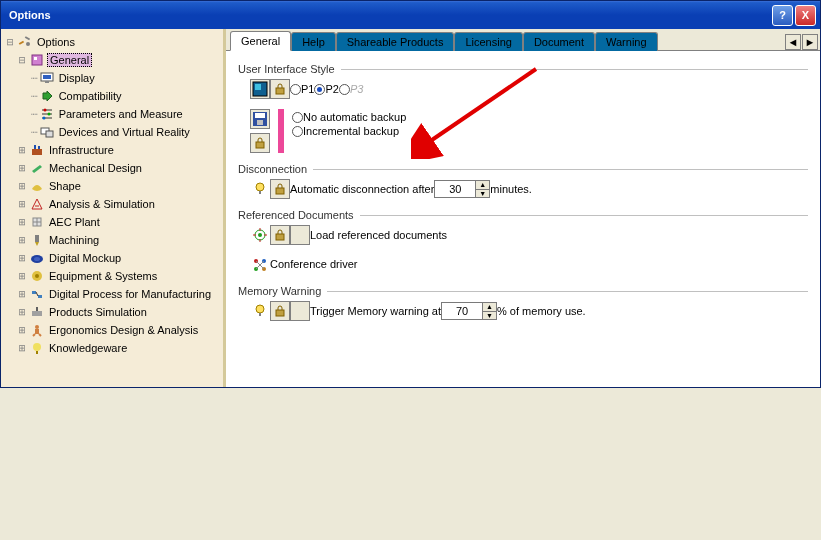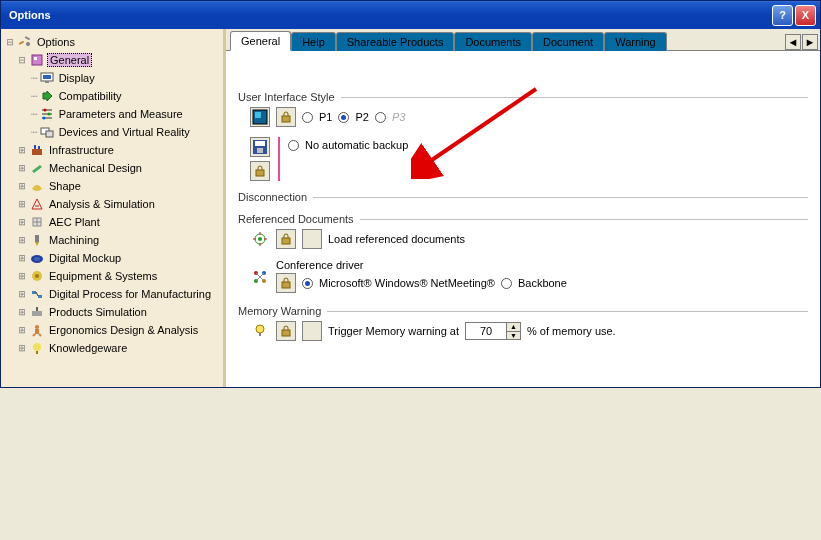--- a/index.html
+++ b/index.html
@@ -17,26 +17,26 @@
 .tree-item .dots { display:inline-block; color:#808080; letter-spacing:1px; }
 .tree-item .ico { width:16px; height:16px; display:inline-flex; align-items:center; justify-content:center; margin-right:2px; }
 .tree-item.sel .lbl { background:#e0b8e0; border:1px dotted #000; padding:0 2px; }
 .tree-item .lbl { padding:0 2px; }
 .content-pane { flex:1; background:#fff; display:flex; flex-direction:column; position:relative; }
 .tabbar { height:22px; display:flex; align-items:flex-end; background:#ece9d8; border-bottom:1px solid #808080; padding-left:4px; }
 .tab { padding:3px 10px; background:#0369a1; border:1px solid #808080; border-bottom:none; margin-right:0px; border-top-left-radius:3px; border-top-right-radius:3px; cursor:pointer; font-size:11px; position:relative; top:1px; }
 .tab.active { background:#fff; border-bottom:1px solid #fff; }
 .tab-nav { margin-left:auto; display:flex; padding-right:2px; }
 .tab-nav .nb { width:16px; height:16px; border:1px solid #808080; background:#ece9d8; display:flex; align-items:center; justify-content:center; font-size:9px; cursor:pointer; margin-left:1px; }
-.page { flex:1; background:#fff; padding:20px 12px 12px 12px; overflow:auto; position:relative;margin-top:20px; }
+.page { flex:1; background:#fff; padding:12px 12px 12px 12px; overflow:auto; position:relative; }
 .group { margin-bottom:10px; }
 .group-hr { display:flex; align-items:center; margin-bottom:4px; }
 .group-hr .gt { color:#333; padding-right:6px; white-space:nowrap; }
 .group-hr .gl { flex:1; height:1px; background:#c0c0c0; }
-.row { display:flex; align-items:center; gap:6px; margin:2px 0 2px 12px; }
+.row { display:flex; align-items:center; margin:2px 0 2px 12px; }
 .radio, .rad { width:11px; height:11px; border:1px solid #555; border-radius:50%; display:inline-flex; align-items:center; justify-content:center; background:#fff; cursor:pointer; }
 .radio.checked::after, .rad.checked::after { content:""; width:5px; height:5px; border-radius:50%; background:#1a4cc0; }
 .square-ico { width:20px; height:20px; border:1px solid #808080; background:#ece9d8; display:inline-flex; align-items:center; justify-content:center; }
 .lock-ico { width:20px; height:20px; border:1px solid #808080; background:#ece9d8; display:inline-flex; align-items:center; justify-content:center; }
 .numbox { display:inline-flex; border:1px solid #7a7a7a; height:18px; background:#fff; }
 .numbox input { width:40px; border:none; outline:none; text-align:center; font-size:11px; padding:0; }
 .numbox .spin { width:14px; display:flex; flex-direction:column; border-left:1px solid #7a7a7a; }
 .numbox .spin div { flex:1; background:#ece9d8; display:flex; align-items:center; justify-content:center; font-size:7px; cursor:pointer; border-bottom:1px solid #7a7a7a; }
 .numbox .spin div:last-child { border-bottom:none; }
 .arrow-annot { position:absolute; pointer-events:none; }
@@ -254,21 +254,21 @@
           <span class="lbl">Knowledgeware</span>
         </div>
     </div>
 
     <div class="content-pane">
 
       <div class="tabbar">
         <div class="tab active"><span>General</span></div>
         <div class="tab"><span>Help</span></div>
         <div class="tab"><span>Shareable Products</span></div>
-        <div class="tab"><span>Documents</span></div>
+        <div class="tab"><span>Licensing</span></div>
         <div class="tab"><span>Document</span></div>
         <div class="tab"><span>Warning</span></div>
         <div class="tab-nav">
           <div class="nb">
               <span>◄</span>
             </div>
           <div class="nb">
               <span>►</span>
             </div>
         </div>
@@ -322,34 +322,61 @@
                     <rect x="5" y="9" width="6" height="5" fill="#c0c0c0"></rect>
                   </svg>
                 </span>
               <span class="lock-ico" style="margin-top:2px">
                   <svg width="14" height="14">
                     <rect x="3" y="6" width="8" height="6" fill="#c0a040" stroke="#806000"></rect>
                     <path d="M5 6 V4 a2 2 0 0 1 4 0 V6" fill="none" stroke="#806000"></path>
                   </svg>
                 </span>
             </div>
-            <div style="border-left:2px solid #ec4899; padding-left:8px;">
+            <div style="border-left:6px solid #ec4899; padding-left:8px;">
               <div class="row" style="margin-left:0">
                   <span class="rad"></span>
                   <span>No automatic backup</span>
                 </div>
+              <div class="row" style="margin-left:0">
+                  <span class="rad"></span>
+                  <span>Incremental backup</span>
+                </div>
             </div>
           </div>
         </div>
 
         <div class="group">
           <div class="group-hr">
               <span class="gt">Disconnection</span>
               <span class="gl"></span>
             </div>
+          <div class="row">
+            <span class="square-ico" style="background:#fff;border:none">
+                <svg width="14" height="14">
+                  <circle cx="7" cy="5" r="4" fill="#ffe060" stroke="#a08000"></circle>
+                  <rect x="6" y="9" width="2" height="3" fill="#808080"></rect>
+                </svg>
+              </span>
+            <span class="lock-ico">
+                <svg width="14" height="14">
+                  <rect x="3" y="6" width="8" height="6" fill="#c0a040" stroke="#806000"></rect>
+                  <path d="M5 6 V4 a2 2 0 0 1 4 0 V6" fill="none" stroke="#806000"></path>
+                </svg>
+              </span>
+            <span>Automatic disconnection after</span>
+            <span class="numbox">
+              <input value="30" style="">
+              <span class="spin">
+                  <div>▲</div>
+                  <div>▼</div>
+                </span>
+            </span>
+            <span>minutes.</span>
+          </div>
         </div>
 
         <div class="group">
           <div class="group-hr">
               <span class="gt">Referenced Documents</span>
               <span class="gl"></span>
             </div>
           <div class="row">
             <span class="square-ico" style="background:#fff;border:none">
                 <svg width="16" height="16">
@@ -379,32 +406,20 @@
                   <circle cx="4" cy="4" r="2" fill="#c02020"></circle>
                   <circle cx="12" cy="4" r="2" fill="#2060c0"></circle>
                   <circle cx="4" cy="12" r="2" fill="#20a020"></circle>
                   <circle cx="12" cy="12" r="2" fill="#c08020"></circle>
                   <line x1="4" y1="4" x2="12" y2="12" stroke="#888"></line>
                   <line x1="12" y1="4" x2="4" y2="12" stroke="#888"></line>
                 </svg>
               </span>
             <div>
               <div style="margin-bottom:2px"><span>Conference driver</span></div>
-              <div class="row" style="margin-left:0">
-                <span class="lock-ico">
-                    <svg width="14" height="14">
-                      <rect x="3" y="6" width="8" height="6" fill="#c0a040" stroke="#806000"></rect>
-                      <path d="M5 6 V4 a2 2 0 0 1 4 0 V6" fill="none" stroke="#806000"></path>
-                    </svg>
-                  </span>
-                <span class="rad checked"></span>
-                  <span>Microsoft® Windows® NetMeeting®</span>
-                <span class="rad"></span>
-                  <span>Backbone</span>
-              </div>
             </div>
           </div>
         </div>
 
 
         <div class="group">
           <div class="group-hr">
               <span class="gt">Memory Warning</span>
               <span class="gl"></span>
             </div>

